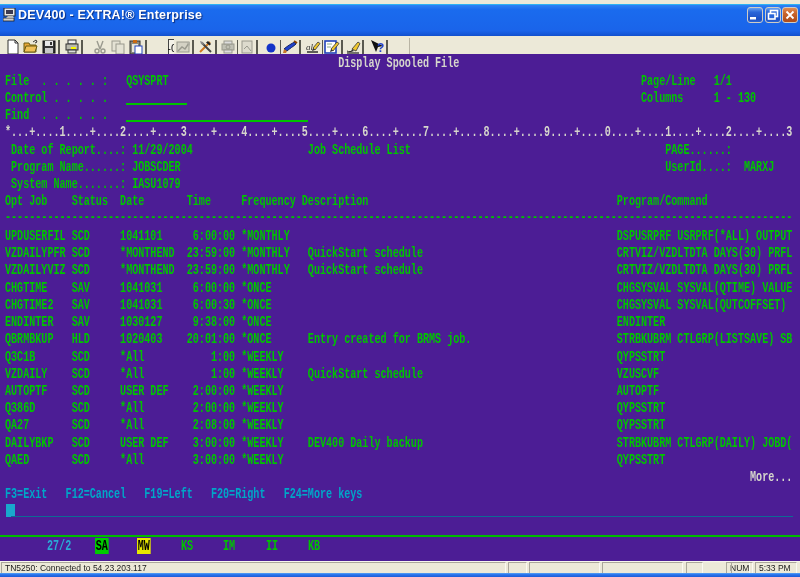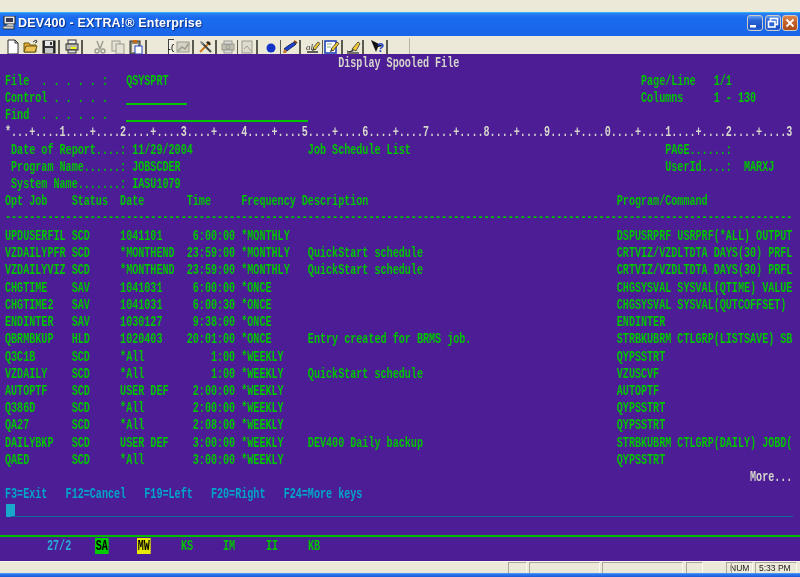--- a/index.html
+++ b/index.html
@@ -1,17 +1,17 @@
 <!DOCTYPE html>
 <html><head><meta charset="utf-8"><style>
 * { margin:0; padding:0; box-sizing:border-box; }
 html,body { width:800px; height:577px; overflow:hidden; background:#ece9d8;
   font-family:"Liberation Sans", sans-serif; }
 #win { position:relative; width:800px; height:577px; }
-#title { position:absolute; left:0; top:12px; width:800px; height:34px;
+#title { position:absolute; left:0; top:4px; width:800px; height:34px;
   background:linear-gradient(#2e82f4 0%, #1a6bee 14%, #1a64ea 78%, #1353d2 92%, #0c3ca6 100%);
   border-top:1px solid #2db2f2; }
 #title .cap { position:absolute; left:18px; top:2.5px; color:#fff; font-weight:bold;
   font-size:12.5px; text-shadow:1px 1px 1px #0a2a7a; letter-spacing:0.2px;}
 .wbtn { position:absolute; top:2px; width:16px; height:16px; border-radius:3px;
   border:1px solid #cfccc4; color:#fff; }
 .bblue { background:linear-gradient(#66a0f0 0%, #2a66d8 30%, #1c50c4 80%, #2a66d8 100%); }
 .bred  { background:linear-gradient(#e08a50 0%, #c8642c 40%, #b04e1c 90%); }
 #menubar { position:absolute; left:0; top:21px; width:800px; height:15px; background:#ece9d8;
   font-size:11px; color:#000; border-bottom:1px solid #ddd9c6;}
@@ -219,20 +219,21 @@
 <div style="position:absolute;left:0;top:481px;width:800px;height:2px;background:#00bb00"></div>
       <div class="ol" style="left:47.4px;color:#2aaad6;">27/2</div>
       <div class="ol" style="left:95.9px;color:#000;background:#00cc00;padding:0 1px;margin-left:-1px;">SA</div>
       <div class="ol" style="left:138.3px;color:#000;background:#e8e800;padding:0 1px;margin-left:-1px;">MW</div>
       <div class="ol" style="left:180.7px;color:#00c400;">KS</div>
       <div class="ol" style="left:223.2px;color:#00c400;">IM</div>
       <div class="ol" style="left:265.6px;color:#00c400;">II</div>
       <div class="ol" style="left:308.0px;color:#00c400;">KB</div>
   </div>
   <div id="status">
+      <div class="pan" style="left:1px;width:505px">TN5250: Connected to 54.23.203.117</div>
       <div class="pan" style="left:508px;width:19px"></div>
       <div class="pan" style="left:529px;width:71px"></div>
       <div class="pan" style="left:602px;width:81px"></div>
       <div class="pan" style="left:686px;width:17px"></div>
       <div class="pan" style="left:726px;width:24px">NUM</div>
       <div class="pan" style="left:731px;width:22px"></div>
       <div class="pan" style="left:755px;width:42px">5:33 PM</div>
     </div>
   <div id="bottomstrip"></div>
 </div>

